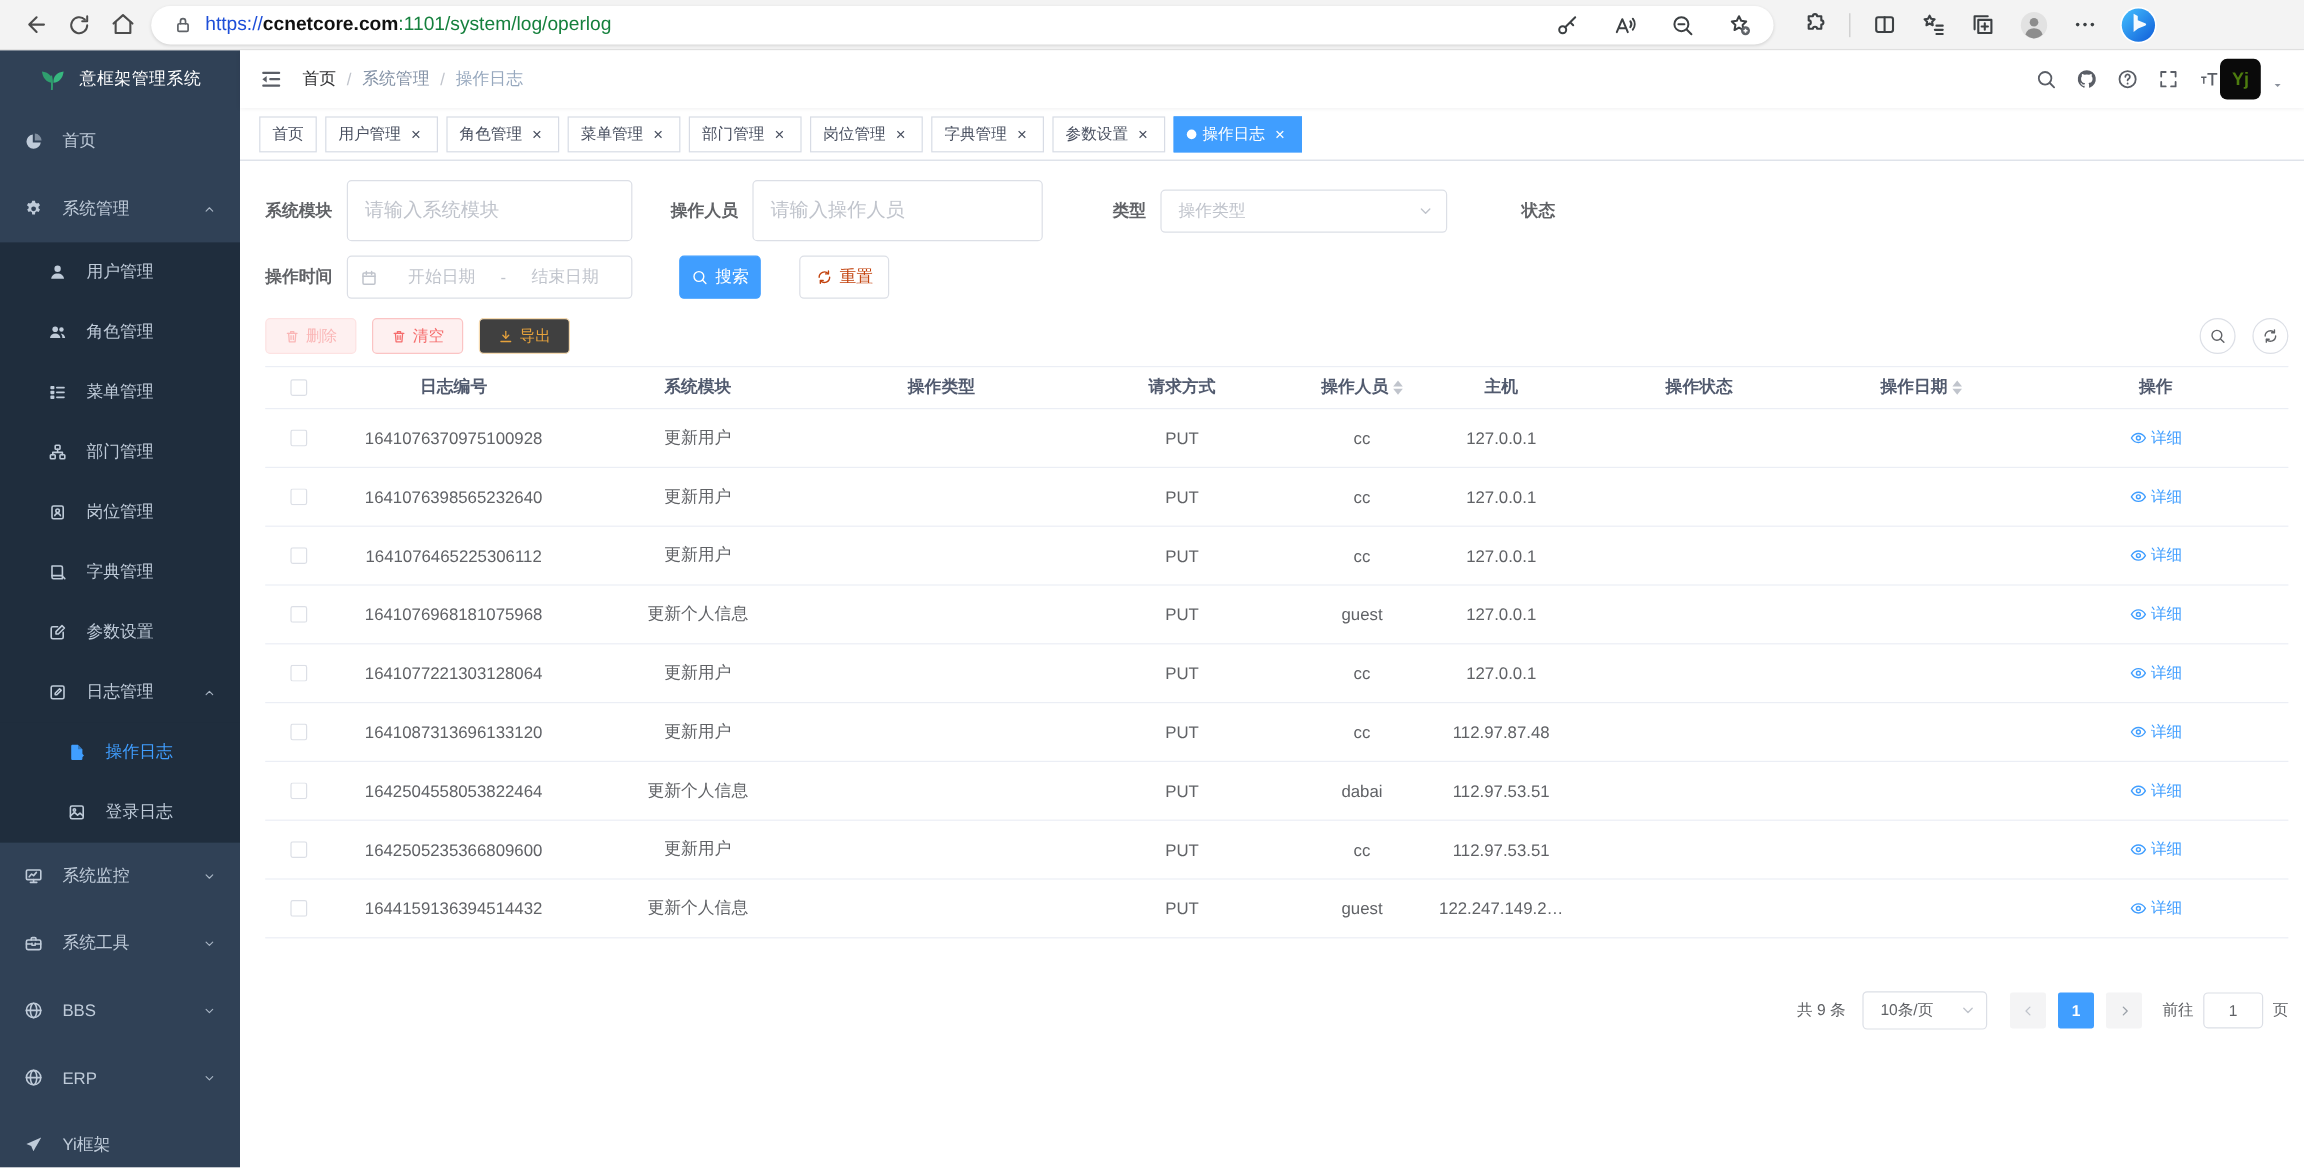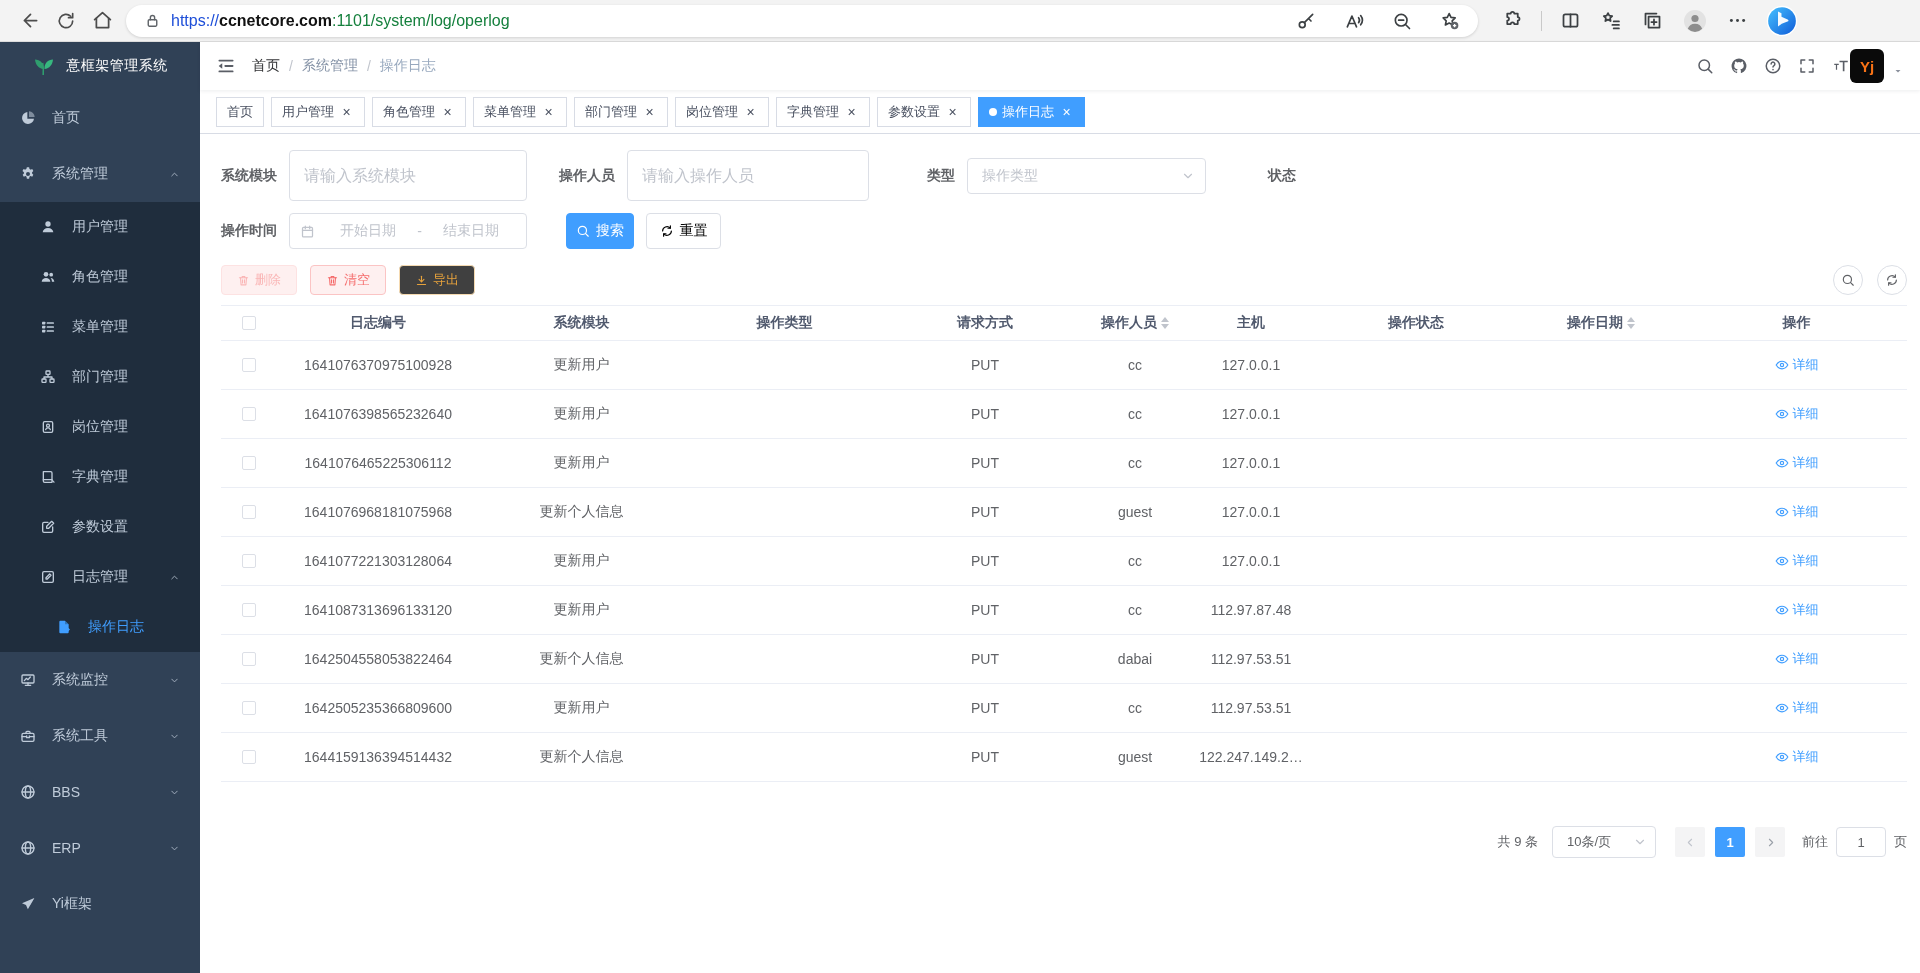--- a/index.html
+++ b/index.html
@@ -49,21 +49,21 @@
 .main{flex:1;display:flex;flex-direction:column;min-width:0;background:#fff}
 .navbar{height:48px;display:flex;align-items:center;padding:0 16px;box-shadow:0 1px 4px rgba(0,21,41,.08);position:relative;z-index:3;background:#fff}
 .fold{width:20px;height:20px;color:#5a5e66;margin-right:16px;cursor:pointer}
 .breadcrumb{display:flex;align-items:center;gap:9px;font-size:14px}
 .crumb-1{color:#303133}
 .crumb-sep{color:#c0c4cc}
 .crumb-2{color:#8492a6}
 .crumb-3{color:#97a8be}
 .nav-right{margin-left:auto;display:flex;align-items:center;color:#5a5e66}
 .nav-right [data-icon]{width:18px;height:18px;margin-left:16px;cursor:pointer}
-.nav-avatar{width:34px;height:34px;border-radius:6px;background:#0a0a0a;color:#f97316;display:flex;align-items:center;justify-content:center;font-weight:700;font-size:15px;margin-left:0;cursor:pointer}
+.nav-avatar{width:34px;height:34px;border-radius:6px;background:#0a0a0a;color:#4d7c0f;display:flex;align-items:center;justify-content:center;font-weight:700;font-size:15px;margin-left:0;cursor:pointer}
 .nav-caret{width:12px !important;height:12px !important;color:#8a909c;margin-left:8px !important;margin-top:10px}
 
 .tags-bar{height:44px;border-bottom:1px solid #d8dce5;display:flex;align-items:center;padding:0 16px;background:#fff;flex:none}
 .tab{height:30px;display:inline-flex;align-items:center;padding:0 10px;border:1px solid #d8dce5;background:#fff;color:#495060;font-size:13px;cursor:pointer;margin-right:7px;white-space:nowrap}
 .tab.active{background:#409eff;border-color:#409eff;color:#fff}
 .tab-dot{width:8px;height:8px;border-radius:50%;background:#fff;display:inline-block;margin-right:5px}
 .tab-close{font-size:14px;line-height:14px;margin-left:5px;width:15px;height:15px;display:inline-flex;align-items:center;justify-content:center;border-radius:50%}
 
 .app-main{flex:1;padding:16px 13px 0 21px;overflow:hidden}
 
@@ -80,21 +80,21 @@
 .f-select .sel-text{flex:1}
 .sel-caret{width:14px;height:14px;color:#c0c4cc}
 .in-status{width:238px}
 .f-date{width:238px;height:36px;border:1px solid #dcdfe6;border-radius:4px;display:flex;align-items:center;padding:0 10px;color:#c0c4cc;font-size:14px;cursor:pointer}
 .cal-icon{width:15px;height:15px;color:#c0c4cc;margin-right:8px}
 .date-part{flex:1;text-align:center;white-space:nowrap}
 .date-sep{color:#c0c4cc;padding:0 4px}
 .btn{height:36px;border-radius:4px;font-size:14px;display:inline-flex;align-items:center;justify-content:center;gap:6px;cursor:pointer;border:1px solid transparent;white-space:nowrap}
 .btn [data-icon]{width:14px;height:14px}
 .btn-search{background:#409eff;border-color:#409eff;color:#fff;width:68px;margin-left:39px}
-.btn-reset{background:#fff;border-color:#dcdfe6;color:#000000;width:75px;margin-left:12px}
+.btn-reset{background:#fff;border-color:#dcdfe6;color:#c2410c;width:75px;margin-left:32px}
 
 
 .toolbar{display:flex;align-items:center;margin-bottom:10px;height:30px}
 .tbtn{height:30px;border-radius:4px;font-size:13px;display:inline-flex;align-items:center;gap:5px;padding:0 15px;cursor:pointer;border:1px solid;margin-right:13px}
 .tbtn [data-icon]{width:13px;height:13px}
 .btn-delete{color:#fab6b6;background:#fef0f0;border-color:#fde2e2;cursor:not-allowed}
 .btn-clear{color:#f56c6c;background:#fef0f0;border-color:#fbc4c4}
 .btn-export{color:#e6a23c;background:#404040;border-color:#f5dab1}
 .toolbar-right{margin-left:auto;display:flex;align-items:center;gap:14px}
 .mini-circle{width:30px;height:30px;border-radius:50%;border:1px solid #dcdfe6;background:#fff;color:#606266;display:flex;align-items:center;justify-content:center;cursor:pointer}
@@ -374,20 +374,30 @@
             <div class="menu-item lvl3 active">
               <span class="mi-icon" data-icon="document-icon">
                 <svg viewBox="0 0 24 24" fill="currentColor">
                   <path d="M6 2.5h7.5L19 8v12a1.5 1.5 0 0 1-1.5 1.5h-11A1.5 1.5 0 0 1 5 20V4a1.5 1.5 0 0 1 1-1.5z"></path>
                   <path d="M13.5 2.5V8H19z" fill="#1f2d3d" opacity=".35"></path>
                   <path d="M18.7 13.6l2.3 2.3-4.8 4.8h-2.3v-2.3z"></path>
                 </svg>
               </span>
               <span class="mi-label">操作日志</span>
             </div>
+            <div class="menu-item lvl3">
+              <span class="mi-icon" data-icon="image-icon">
+                <svg viewBox="0 0 24 24" fill="none" stroke="currentColor" stroke-width="2" stroke-linecap="round" stroke-linejoin="round">
+                  <rect x="4" y="4" width="16" height="16" rx="2"></rect>
+                  <circle cx="9" cy="9" r="1.5"></circle>
+                  <path d="M4 16.5l5-4.5 4 3.5 3-2.5 4 3.5"></path>
+                </svg>
+              </span>
+              <span class="mi-label">登录日志</span>
+            </div>
           </div>
         </div>
         <div class="menu-item lvl1">
           <span class="mi-icon" data-icon="monitor-icon">
             <svg viewBox="0 0 24 24" fill="none" stroke="currentColor" stroke-width="2" stroke-linecap="round" stroke-linejoin="round">
               <rect x="3" y="4.5" width="18" height="12" rx="1.5"></rect>
               <path d="M12 16.5V20M8 20h8"></path>
               <path d="M6.5 13l3-3.5 2.5 2 3.5-4"></path>
             </svg>
           </span>

